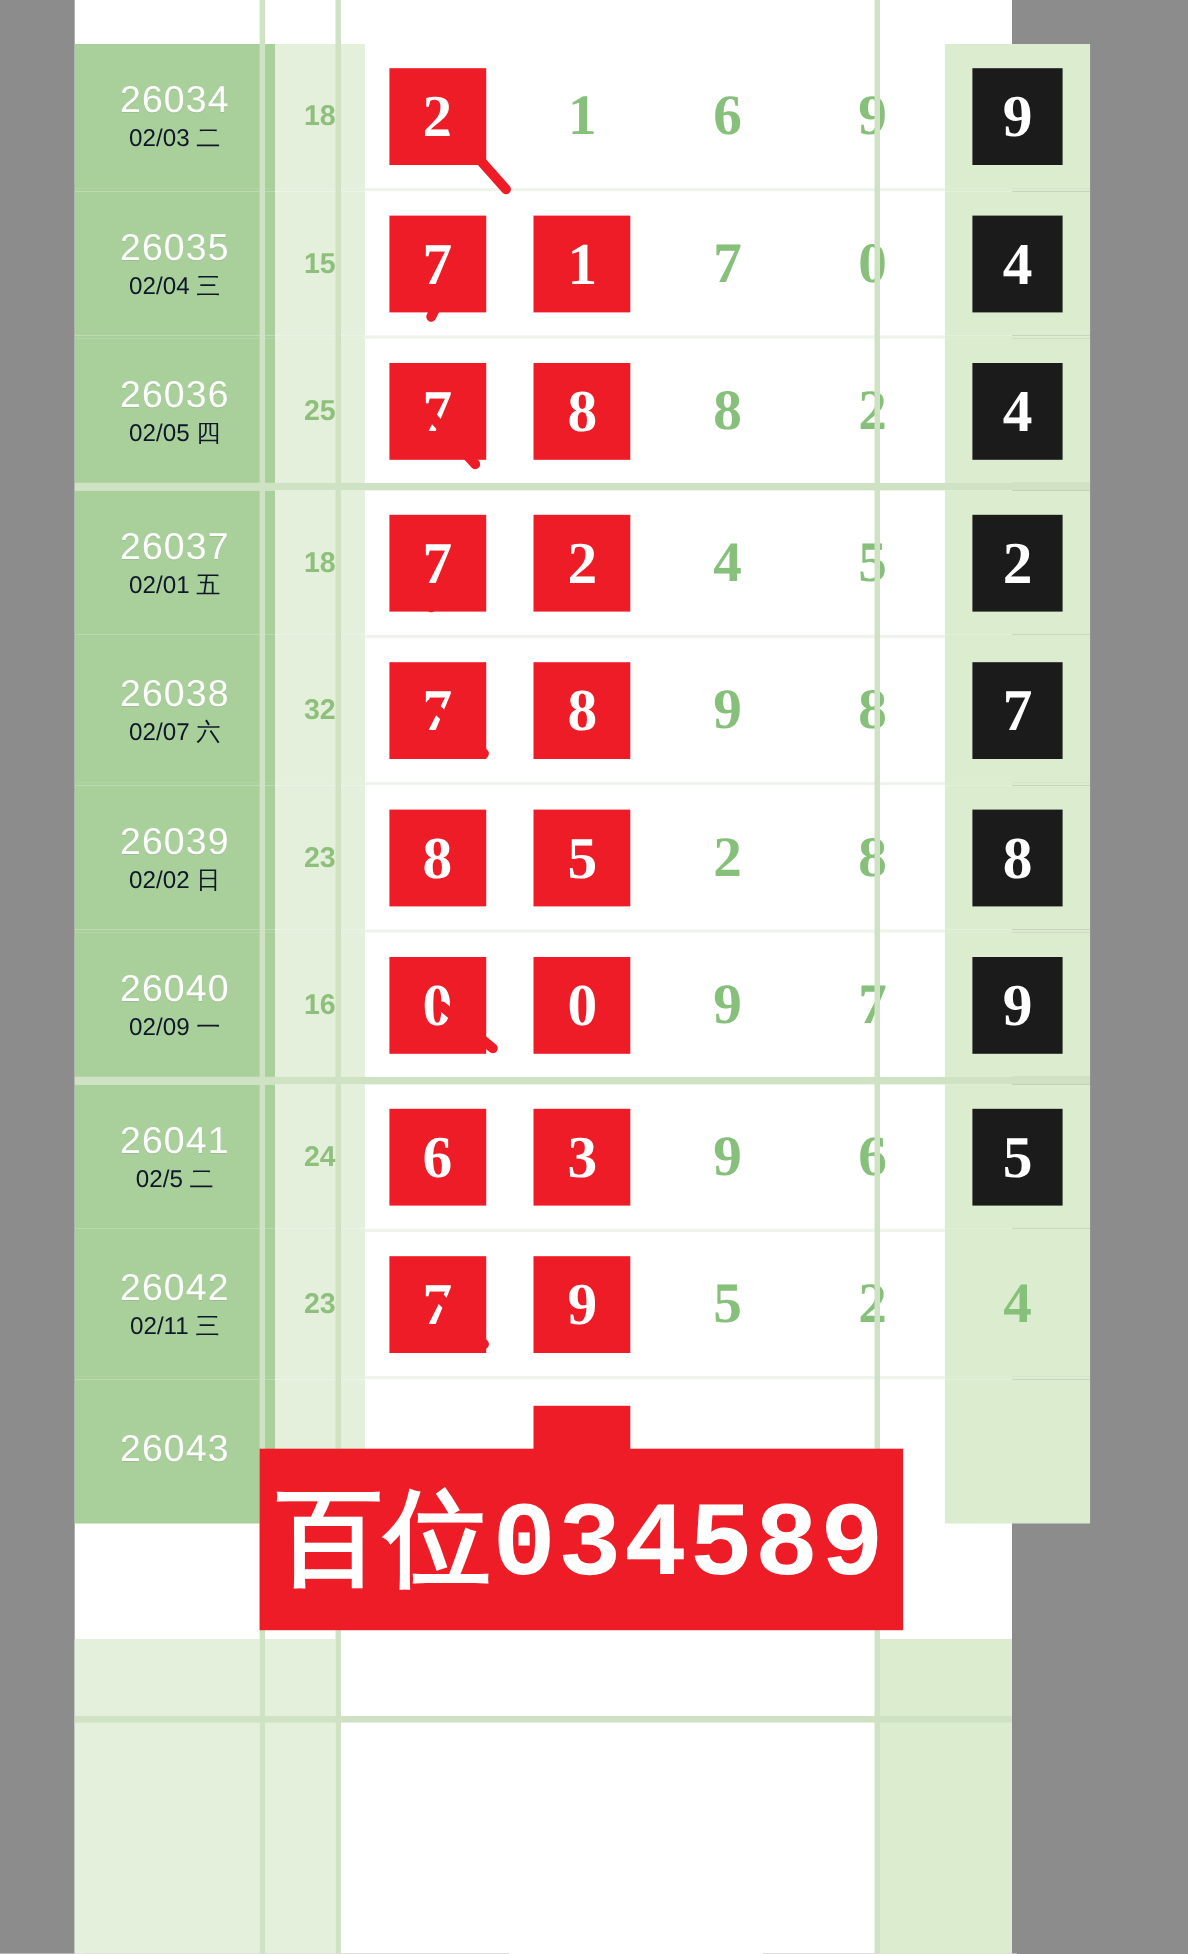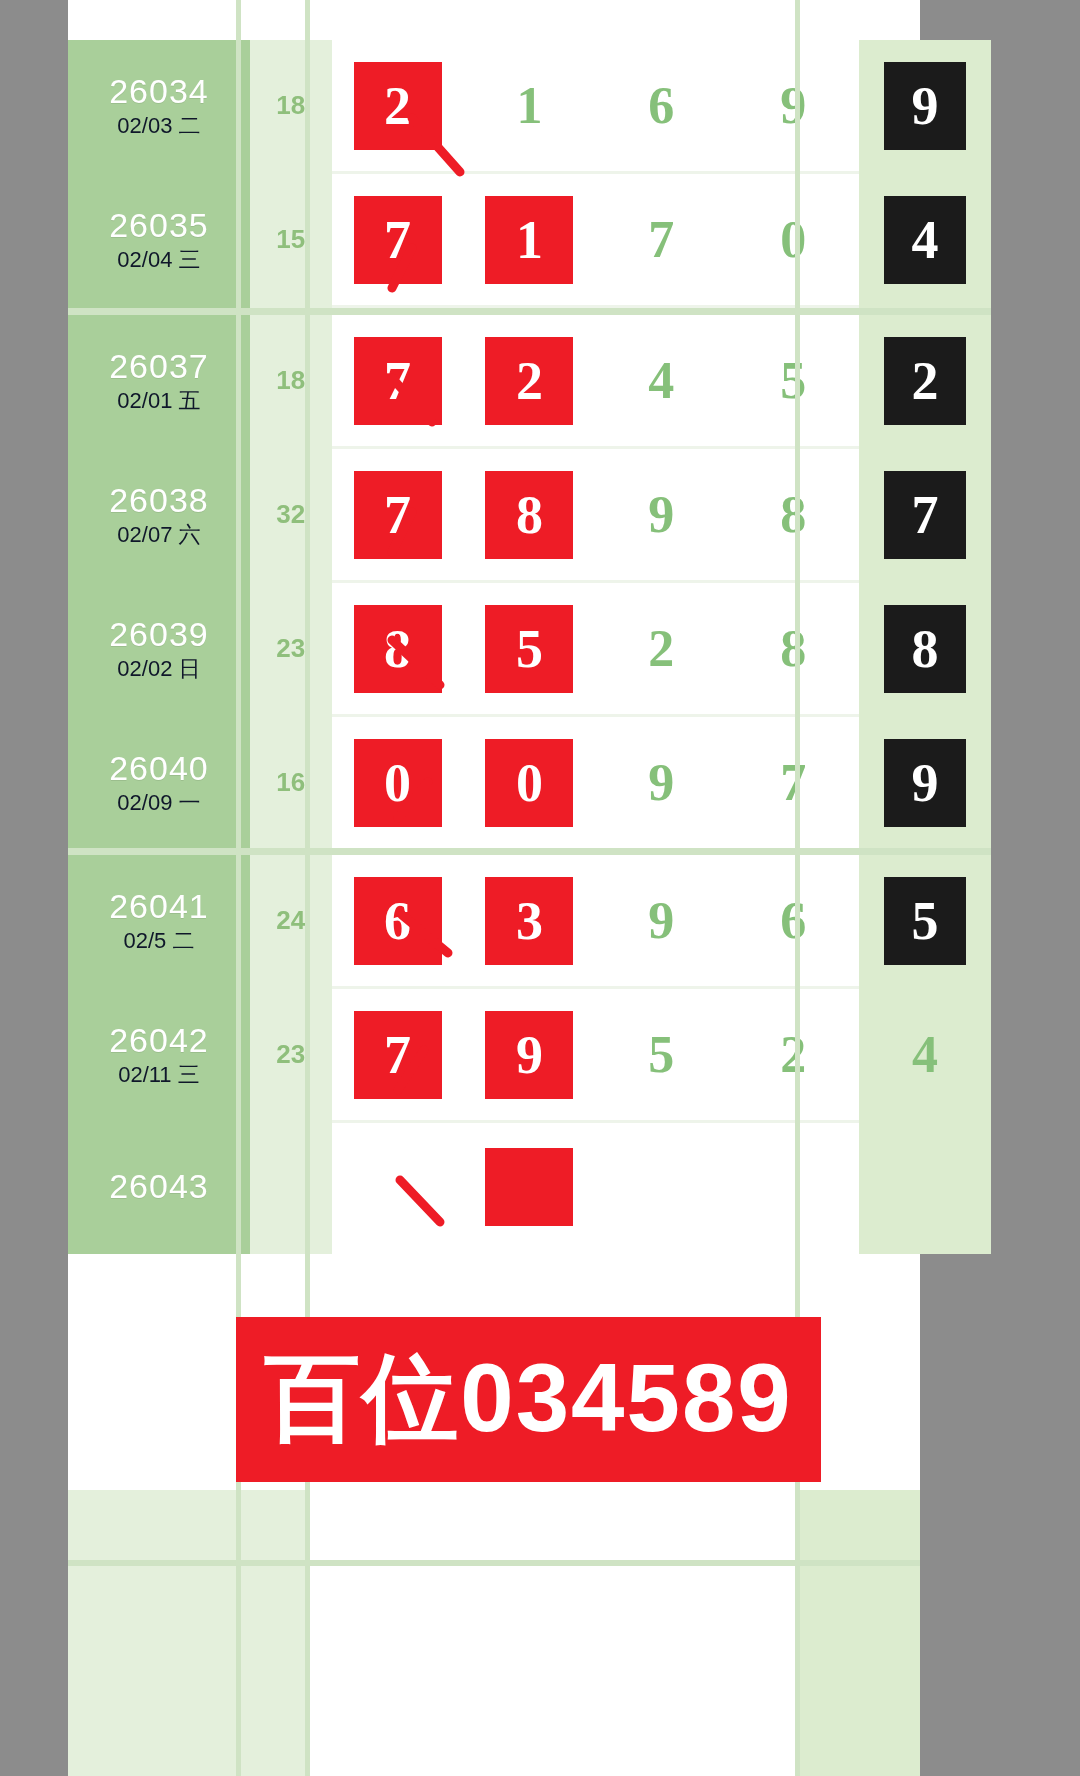--- a/index.html
+++ b/index.html
@@ -71,21 +71,21 @@
   .v2{left:305px;}
   .v3{left:795px;}
   
   .overlay{position:absolute;left:0;top:0;width:1080px;height:1776px;pointer-events:none;}
   
   .banner{
     position:absolute;left:236px;top:1317px;width:585px;height:165px;
     background:#ee1c26;color:#ffffff;
     display:flex;align-items:center;justify-content:center;
     font-size:96px;font-weight:bold;letter-spacing:2px;
-    font-family:Liberation Sans, sans-serif;
+    font-family:Liberation Mono, monospace;
   }
   .bottom-fill{
     position:absolute;left:68px;top:1490px;width:852px;height:286px;background:#ffffff;
   }
   .bottom-left{
     position:absolute;left:68px;top:1490px;width:168px;height:286px;background:#e4f0dc;
   }
   .bottom-sum{
     position:absolute;left:241px;top:1490px;width:64px;height:286px;background:#e4f0dc;
   }
@@ -160,20 +160,44 @@
         <span class="blk">4</span>
       </td>
     </tr>
     <tr class="sep">
         <td class="c-id"></td>
         <td class="c-sum"></td>
         <td colspan="4"></td>
         <td class="c-last"></td>
       </tr>
 
+    <tr class="row">
+      <td class="c-id">
+        <div class="idmain">26036</div>
+        <div class="iddate">02/05 四</div>
+      </td>
+      <td class="c-sum">
+        <span class="sum">25</span>
+      </td>
+      <td class="c-n">
+        <span class="hl">7</span>
+      </td>
+      <td class="c-n">
+        <span class="hl">8</span>
+      </td>
+      <td class="c-n">
+        <span class="num">8</span>
+      </td>
+      <td class="c-n">
+        <span class="num">2</span>
+      </td>
+      <td class="c-last">
+        <span class="blk">4</span>
+      </td>
+    </tr>
     <tr class="gapsep">
         <td colspan="7"></td>
       </tr>
 
     <tr class="row">
       <td class="c-id">
         <div class="idmain">26037</div>
         <div class="iddate">02/01 五</div>
       </td>
       <td class="c-sum">

